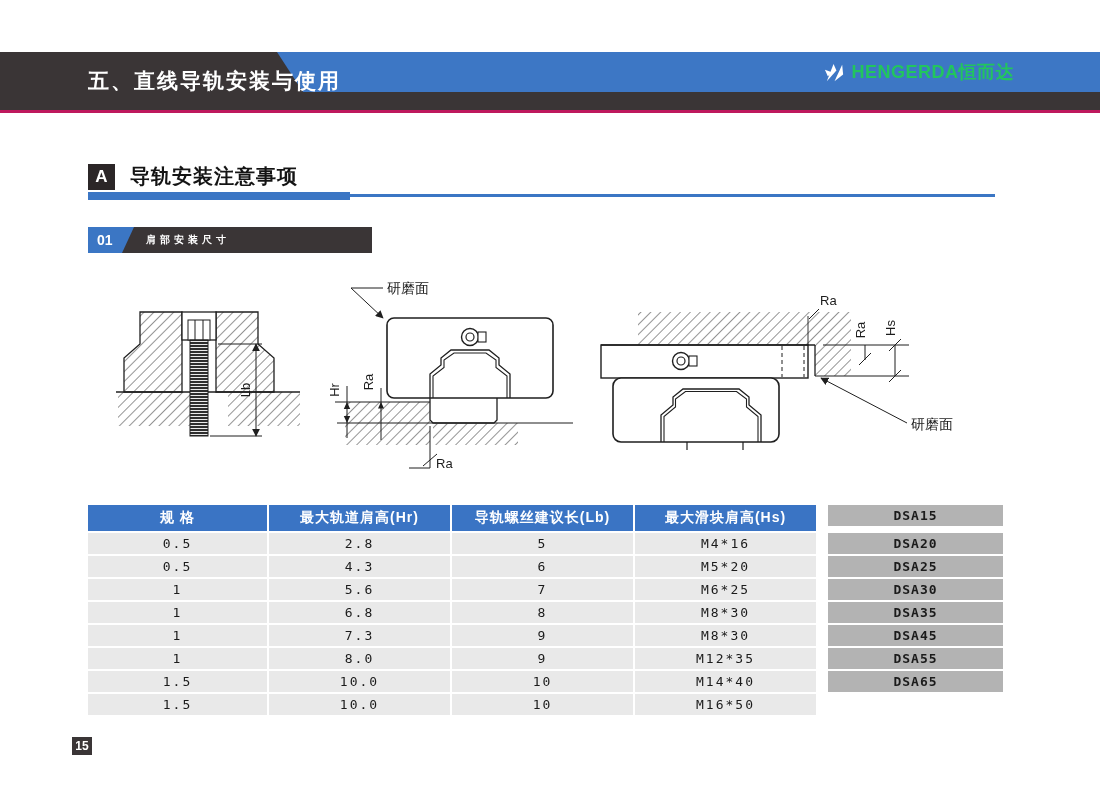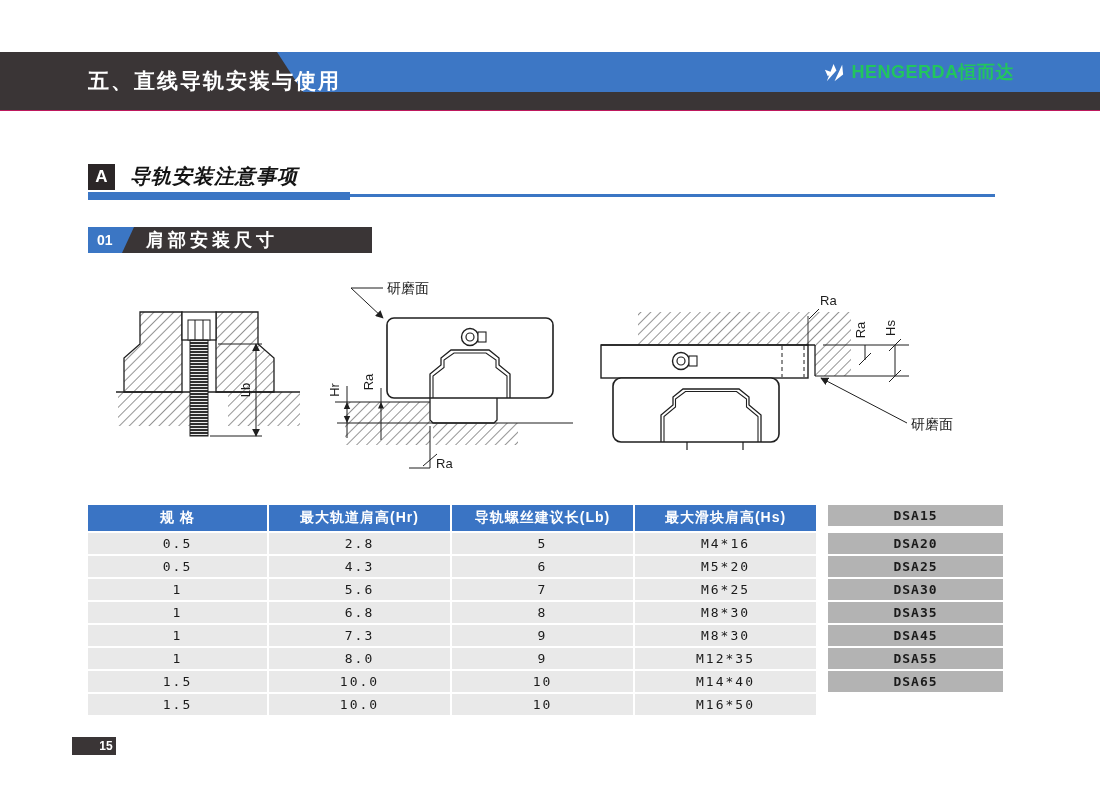--- a/index.html
+++ b/index.html
@@ -1,43 +1,43 @@
 <!DOCTYPE html>
 <html><head>
 <meta charset="utf-8">
 <style>
   html,body{margin:0;padding:0;background:#ffffff;}
   .page{position:relative;width:1100px;height:802px;background:#ffffff;overflow:hidden;
         font-family:"Liberation Sans",sans-serif;color:#1a1a1a;}
 
   
   .header-bar{position:absolute;left:0;top:52px;width:1100px;height:58px;
-              background:#3a3536;border-bottom:1px solid #be185d;}
+              background:#3a3536;border-bottom:3px solid #be185d;}
   .header-blue{position:absolute;left:277px;top:0;width:823px;height:40px;background:#3d77c5;
                clip-path:polygon(0 0,100% 0,100% 100%,26px 100%);}
   .header-title{position:absolute;left:88px;top:0;height:58px;display:flex;align-items:center;
                 color:#ffffff;font-size:21px;font-weight:bold;letter-spacing:2px;}
   .brand{position:absolute;right:86px;top:3px;height:34px;display:flex;align-items:center;gap:5px;color:#22c55e;}
   .brand-text{font-size:18px;font-weight:bold;letter-spacing:.5px;white-space:nowrap;}
 
   
   .sec-badge{position:absolute;left:88px;top:164px;width:27px;height:26px;background:#2b2627;
              color:#fff;font-weight:bold;font-size:17px;display:flex;align-items:center;justify-content:center;}
-  .sec-title{position:absolute;left:130px;top:163px;font-size:20px;font-weight:bold;color:#141414;letter-spacing:1px;font-style:italic;}
+  .sec-title{position:absolute;left:130px;top:163px;font-size:20px;font-weight:bold;color:#141414;letter-spacing:1px;}
   .sec-line-thick{position:absolute;left:88px;top:192px;width:262px;height:8px;background:#3b76c4;}
   .sec-line-thin{position:absolute;left:350px;top:194px;width:645px;height:3px;background:#3b76c4;}
 
   
   .sub{position:absolute;left:88px;top:227px;width:284px;height:26px;background:#3a3536;}
   .sub-num-bg{position:absolute;left:0;top:0;width:46px;height:26px;background:#3b76c4;
               clip-path:polygon(0 0,100% 0,calc(100% - 12px) 100%,0 100%);}
   .sub-num{position:absolute;left:9px;top:0;height:26px;display:flex;align-items:center;
            color:#fff;font-weight:bold;font-size:14px;}
   .sub-title{position:absolute;left:58px;top:0;height:26px;display:flex;align-items:center;
-             color:#fff;font-weight:bold;font-size:18px;letter-spacing:4px;}
+             color:#fff;font-weight:bold;font-size:10px;letter-spacing:4px;}
 
   
   .diag{position:absolute;}
   #d1{left:110px;top:296px;} #d2{left:323px;top:270px;} #d3{left:593px;top:290px;}
   .diag text{font-family:"Liberation Sans",sans-serif;fill:#1c1c1c;}
 
   
   .unit{position:absolute;left:855px;top:479px;width:140px;text-align:right;
         font-size:14px;font-weight:bold;letter-spacing:2px;color:#1c1c1c;margin-top:28px;}
 
@@ -45,21 +45,21 @@
   .tbl{position:absolute;left:88px;top:505px;width:907px;display:grid;
        grid-template-columns:179px 181px 181px 181px 185px;gap:2px;background:#ffffff;text-align:center;}
   .th{height:26px;background:#3a74c4;color:#ffffff;font-size:14px;font-weight:bold;letter-spacing:1px;
       display:flex;align-items:center;justify-content:center;}
   .td{height:21px;display:flex;align-items:center;justify-content:center;
       font-family:"DejaVu Sans Mono",monospace;font-size:13px;color:#1b1b1b;background:#e9e9e9;letter-spacing:2px;}
   .td.spec{background:#b3b3b3;font-weight:bold;letter-spacing:1px;margin-left:10px;}
 
   
   .pagenum{position:absolute;left:72px;top:737px;width:20px;height:18px;background:#3a3536;
-           color:#fff;font-size:12px;font-weight:bold;display:flex;align-items:center;justify-content:center;padding-left:24px;}
+           color:#fff;font-size:12px;font-weight:bold;display:flex;align-items:center;justify-content:center;}
 </style>
 </head>
 <body>
 
 <div class="page">
 
   <svg width="0" height="0" style="position:absolute">
     <defs>
       <pattern id="hatch" width="7" height="7" patternUnits="userSpaceOnUse" patternTransform="rotate(45)">
         <line x1="0" y1="0" x2="0" y2="7" stroke="#3c3c3c" stroke-width="1.1"></line>

